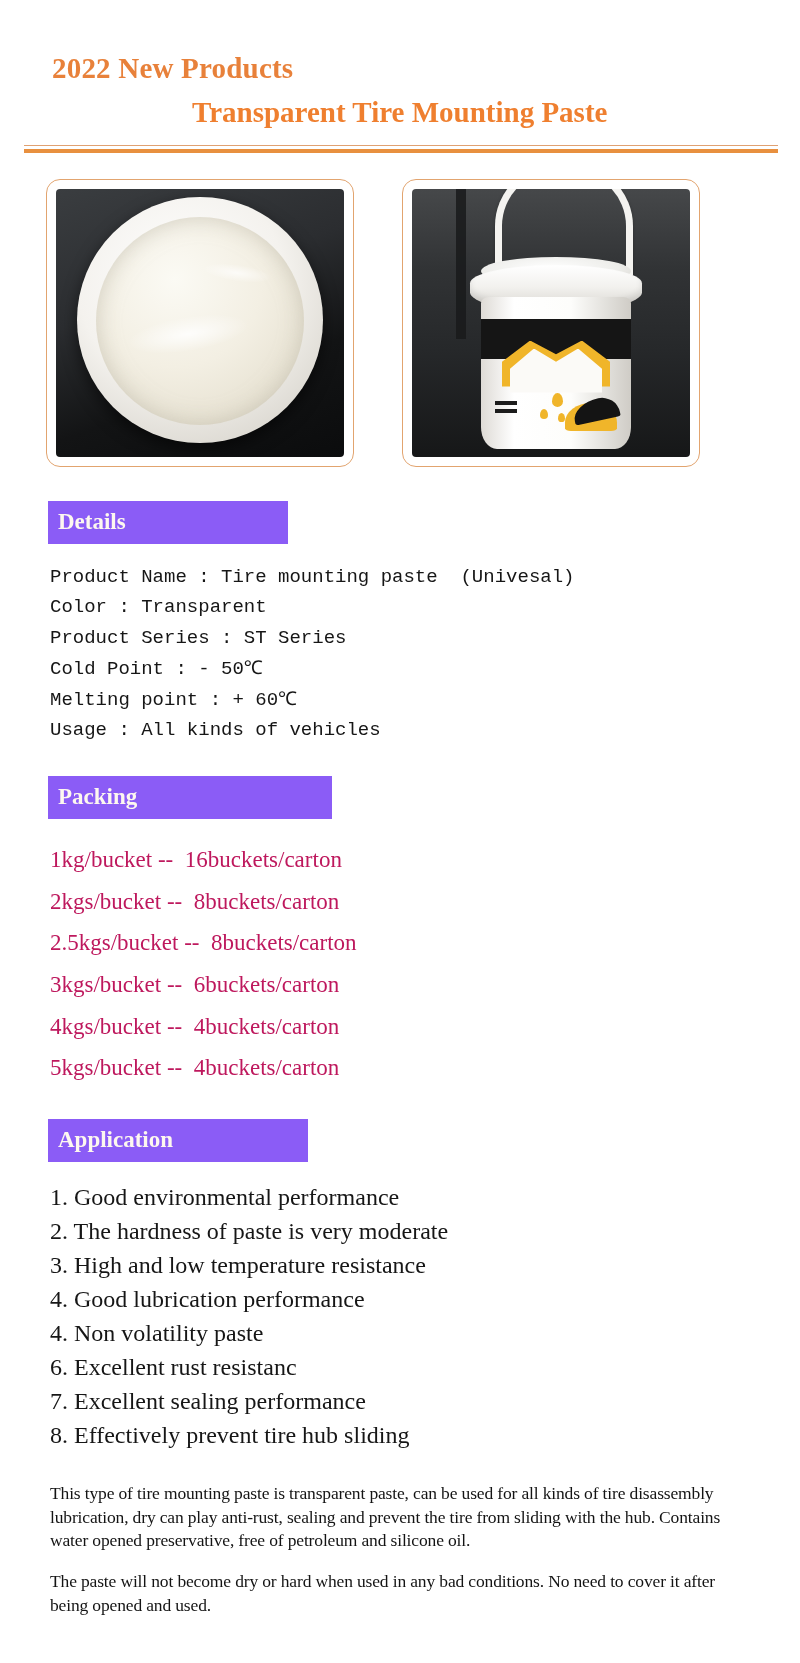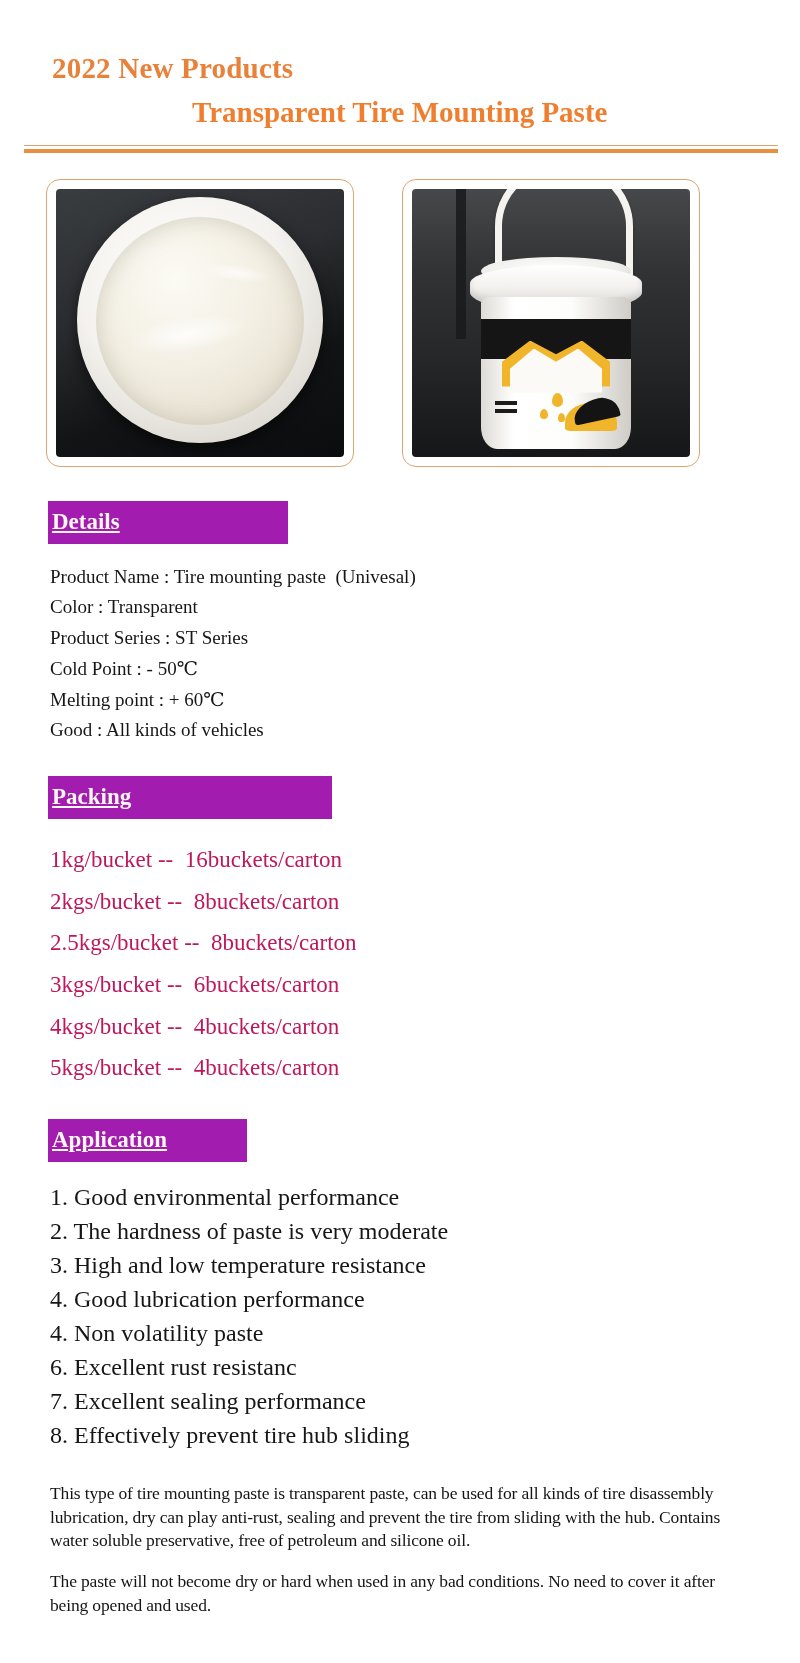--- a/index.html
+++ b/index.html
@@ -262,39 +262,39 @@
     margin-left: -56px;
     border: 7px solid #f4f3f0;
     border-bottom: none;
     border-radius: 62px 62px 0 0;
     background: transparent;
     box-shadow: 0 0 3px rgba(0,0,0,0.25);
   }
 
   
   .section-bar {
-    background: #a21caf;
+    background: #8b5cf6;
     color: #fdf7ef;
     font-weight: bold;
     font-size: 23px;
     line-height: 1;
-    padding: 9px 0 11px 4px;
+    padding: 9px 0 11px 10px;
     box-sizing: border-box;
     display: block;
-    text-decoration: underline;
   }
   .bar-details     { width: 240px; margin: 34px 0 0 48px; }
   .bar-packing     { width: 284px; margin: 30px 0 16px 48px; }
-  .bar-application { width: 199px; margin: 30px 0 0 48px; }
+  .bar-application { width: 260px; margin: 30px 0 0 48px; }
 
   
   .spec-list {
     margin: 18px 0 0 0;
     padding: 0 0 0 50px;
     list-style: none;
+    font-family: Liberation Mono, monospace;
   }
   .spec-list li {
     font-size: 19px;
     line-height: 1.62;
     color: #161616;
     white-space: pre;
   }
 
   .pack-list {
     margin: 20px 0 0 0;
@@ -380,21 +380,21 @@
 
   </div>
 
   <div class="section-bar bar-details">Details</div>
   <ul class="spec-list">
     <li>Product Name : Tire mounting paste  (Univesal)</li>
     <li>Color : Transparent</li>
     <li>Product Series : ST Series</li>
     <li>Cold Point : - 50℃</li>
     <li>Melting point : + 60℃</li>
-    <li>Good : All kinds of vehicles</li>
+    <li>Usage : All kinds of vehicles</li>
   </ul>
 
   <div class="section-bar bar-packing">Packing</div>
   <ul class="pack-list">
     <li>1kg/bucket --  16buckets/carton</li>
     <li>2kgs/bucket --  8buckets/carton</li>
     <li>2.5kgs/bucket --  8buckets/carton</li>
     <li>3kgs/bucket --  6buckets/carton</li>
     <li>4kgs/bucket --  4buckets/carton</li>
     <li>5kgs/bucket --  4buckets/carton</li>
@@ -406,17 +406,17 @@
     <li>2. The hardness of paste is very moderate</li>
     <li>3. High and low temperature resistance</li>
     <li>4. Good lubrication performance</li>
     <li>4. Non volatility paste</li>
     <li>6. Excellent rust resistanc</li>
     <li>7. Excellent sealing performance</li>
     <li>8. Effectively prevent tire hub sliding</li>
   </ul>
 
   <div class="paragraphs">
-    <p>This type of tire mounting paste is transparent paste, can be used for all kinds of tire disassembly lubrication, dry can play anti-rust, sealing and prevent the tire from sliding with the hub. Contains water soluble preservative, free of petroleum and silicone oil.</p>
+    <p>This type of tire mounting paste is transparent paste, can be used for all kinds of tire disassembly lubrication, dry can play anti-rust, sealing and prevent the tire from sliding with the hub. Contains water opened preservative, free of petroleum and silicone oil.</p>
     <p>The paste will not become dry or hard when used in any bad conditions. No need to cover it after being opened and used.</p>
   </div>
 
 </div>
 
 </body></html>

